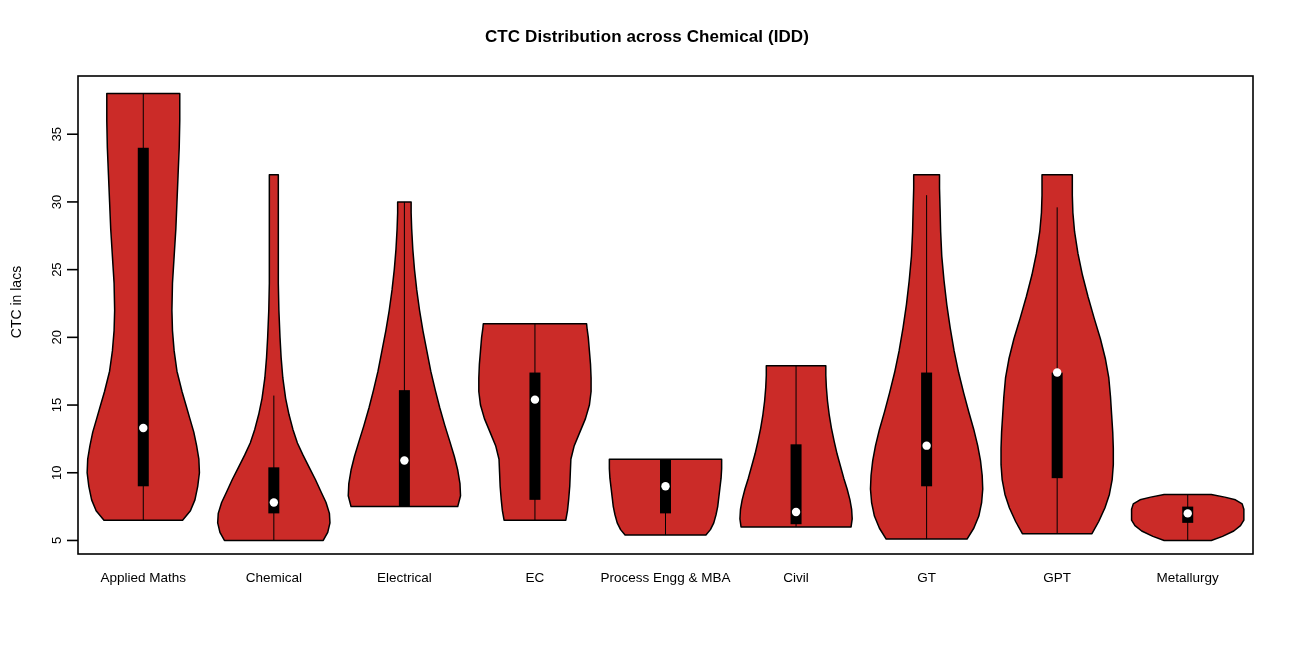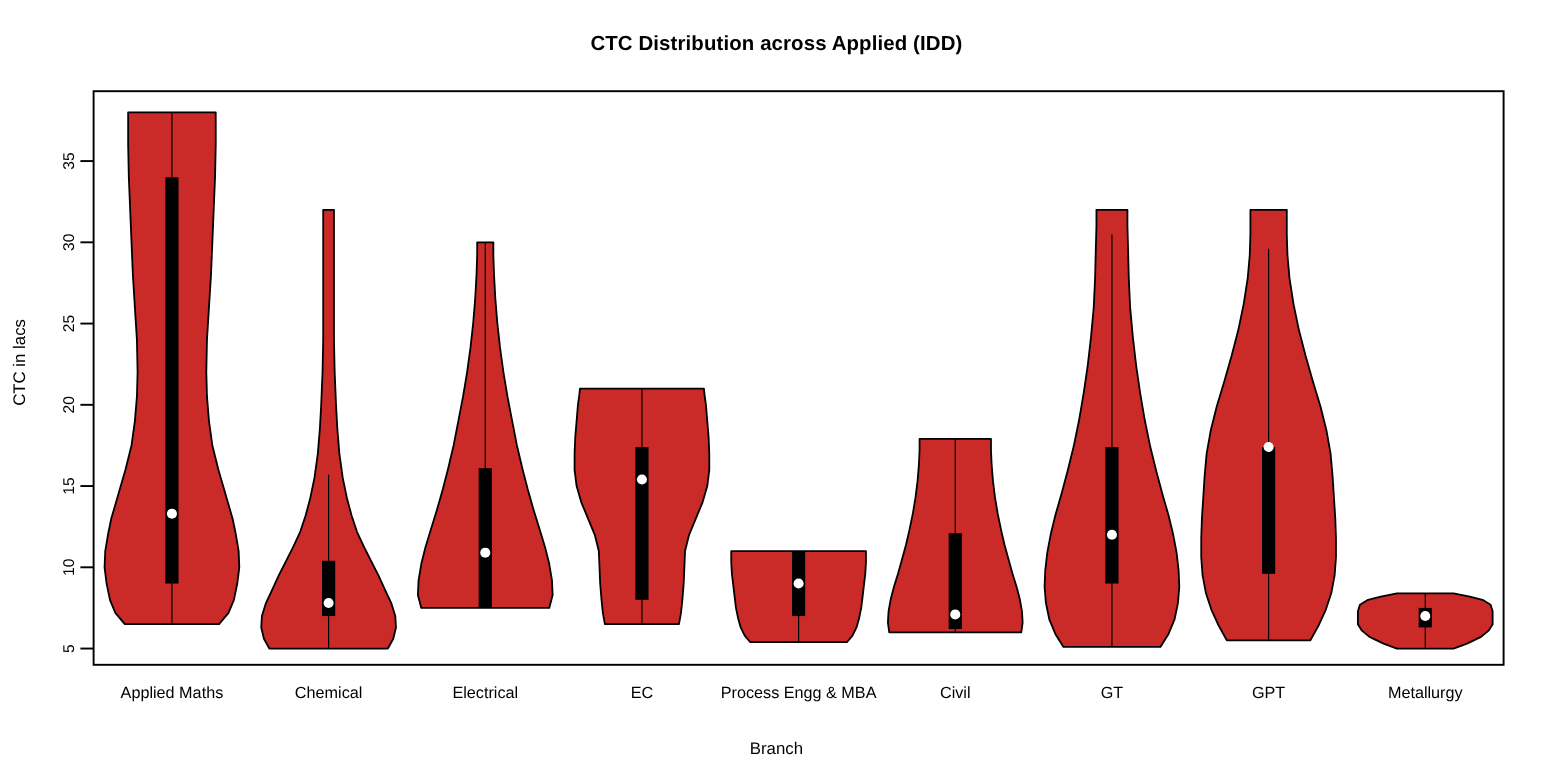--- a/index.html
+++ b/index.html
@@ -65,21 +65,21 @@
     font-family: "Liberation Sans", sans-serif;
     font-size: 13.5px;
     fill: #000000;
   }
 </style>
 </head>
 <body>
 
 <div id="plot-root">
 
-  <div class="chart-title">CTC Distribution across Applied (IDD)</div>
+  <div class="chart-title">CTC Distribution across Chemical (IDD)</div>
 
   <svg class="plot-svg" id="chart-svg" width="1294" height="653">
       <rect x="78" y="76" width="1175" height="478" fill="none" stroke="#000000" stroke-width="1.6"></rect>
       <g>
         <line x1="67" y1="540.4589235127479" x2="78" y2="540.4589235127479" stroke="#000000" stroke-width="1.6"></line>
         <text x="58" y="540.4589235127479" class="tick-text" text-anchor="middle" dominant-baseline="middle" transform="rotate(-90 58 540.4589235127479)">5</text>
         <line x1="67" y1="472.75354107648724" x2="78" y2="472.75354107648724" stroke="#000000" stroke-width="1.6"></line>
         <text x="58" y="472.75354107648724" class="tick-text" text-anchor="middle" dominant-baseline="middle" transform="rotate(-90 58 472.75354107648724)">10</text>
         <line x1="67" y1="405.04815864022663" x2="78" y2="405.04815864022663" stroke="#000000" stroke-width="1.6"></line>
         <text x="58" y="405.04815864022663" class="tick-text" text-anchor="middle" dominant-baseline="middle" transform="rotate(-90 58 405.04815864022663)">15</text>
@@ -155,15 +155,14 @@
         <text x="534.9444444444443" y="582" class="cat-text" text-anchor="middle">EC</text>
         <text x="665.5" y="582" class="cat-text" text-anchor="middle">Process Engg &amp; MBA</text>
         <text x="796.0555555555554" y="582" class="cat-text" text-anchor="middle">Civil</text>
         <text x="926.6111111111111" y="582" class="cat-text" text-anchor="middle">GT</text>
         <text x="1057.1666666666665" y="582" class="cat-text" text-anchor="middle">GPT</text>
         <text x="1187.7222222222222" y="582" class="cat-text" text-anchor="middle">Metallurgy</text>
       </g>
     </svg>
 
   <div class="axis-label-y">CTC in lacs</div>
-  <div class="axis-label-x">Branch</div>
 
 </div>
 
 </body></html>

